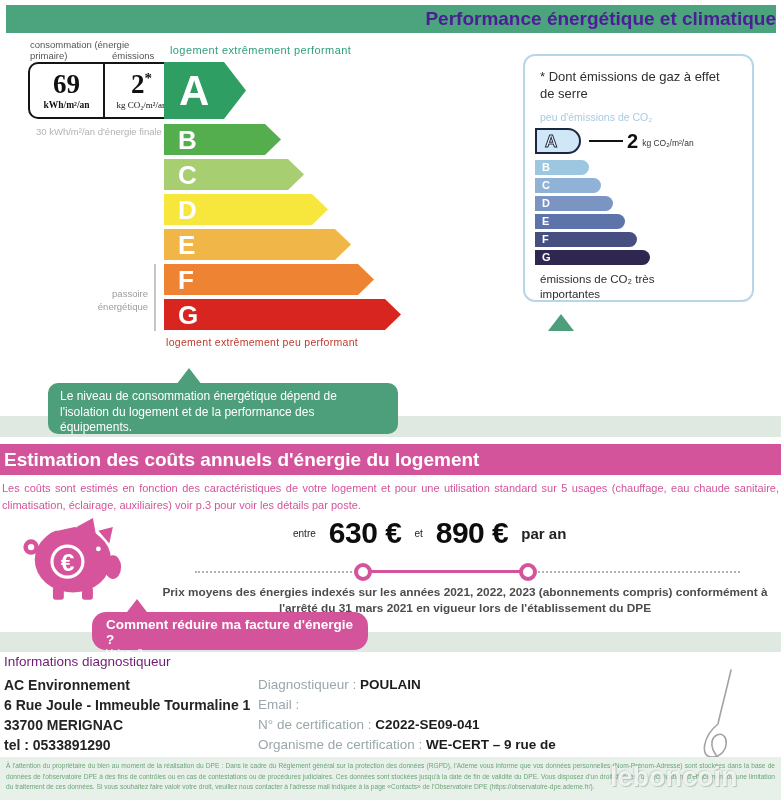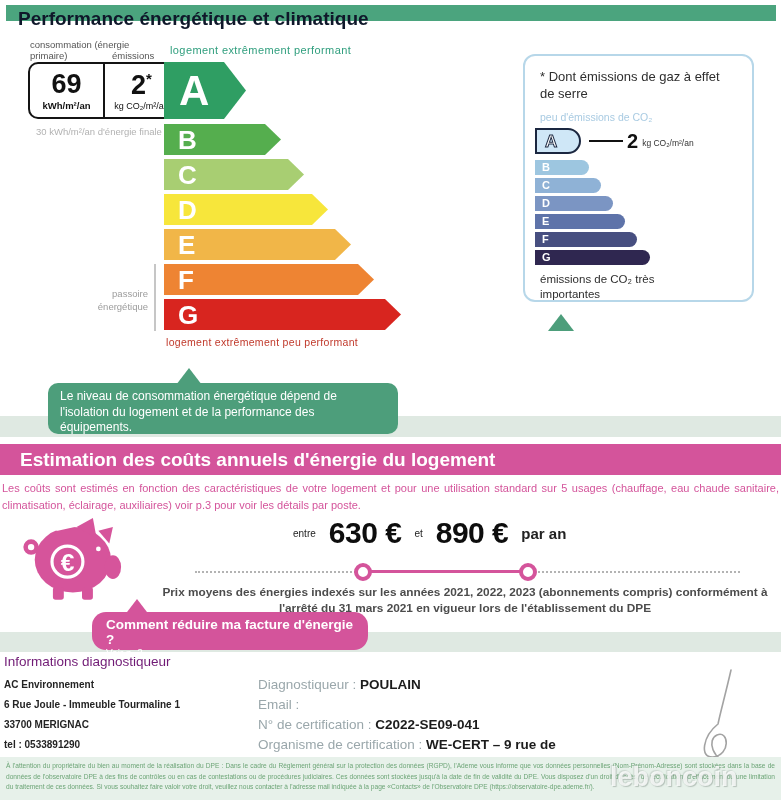--- a/index.html
+++ b/index.html
@@ -1,30 +1,30 @@
 <!DOCTYPE html>
 <html><head>
 <meta charset="utf-8">
 <style>
   html,body{margin:0;padding:0;background:#fff;}
   #page{position:relative;width:781px;height:800px;overflow:hidden;background:#fff;
         font-family:"Liberation Sans",sans-serif;}
   .abs{position:absolute;}
 
   
-  .header-bar{left:6px;top:5px;width:770px;height:16px;background:#4ba47e;color:#0f172a;
-    font-weight:bold;font-size:19px;line-height:28px;padding-left:12px;box-sizing:border-box;}
+  .header-bar{left:6px;top:5px;width:770px;height:28px;background:#4ba47e;color:#4c1d95;
+    font-weight:bold;font-size:19px;line-height:28px;padding-left:12px;box-sizing:border-box;text-align:right;}
   .col-label{font-size:9.5px;color:#555;text-align:left;line-height:1.2;}
   .lbl-conso{left:30px;top:39px;width:112px;}
   .lbl-emis{left:112px;top:50px;width:56px;}
   .best-label{left:170px;top:44px;font-size:11px;color:#2f9e7d;letter-spacing:.4px;}
   .worst-label{left:166px;top:336px;font-size:10.5px;color:#c0392b;letter-spacing:.3px;}
 
   .value-box{left:28px;top:62px;width:152px;height:57px;border:2.5px solid #141414;
-    border-radius:10px 0 0 10px;background:#fff;display:flex;box-sizing:border-box;}
+    border-radius:10px 0 0 10px;background:#fff;display:flex;box-sizing:border-box;font-family:Liberation Serif, serif;}
   .vb-col{flex:1;display:flex;flex-direction:column;align-items:center;justify-content:center;}
   .vb-col:first-child{border-right:2px solid #141414;}
   .vb-num{font-size:27px;font-weight:bold;color:#111;line-height:1;}
   .vb-num sup{font-size:15px;}
   .vb-unit{font-size:9.5px;font-weight:bold;color:#111;margin-top:2px;white-space:nowrap;}
 
   .energy-scale{left:164px;top:62px;width:260px;height:270px;}
   .ebar{position:absolute;left:0;display:flex;align-items:center;color:#fff;font-weight:bold;}
   .ebar span{padding-left:14px;font-size:26px;line-height:1;}
   .ebar-a span{padding-left:15px;font-size:42px;}
@@ -58,21 +58,21 @@
   .gbar-a{border:2.5px solid #1b2740;}
   .gbar-a span{padding-left:8px;font-size:17px;color:#fff;-webkit-text-stroke:1px #1b2740;}
   .ges-value{left:64px;top:72px;height:26px;display:flex;align-items:center;gap:4px;position:absolute;}
   .ges-dash{width:34px;height:2.5px;background:#111;}
   .ges-num{font-size:20px;font-weight:bold;color:#111;line-height:1;}
   .ges-unit{font-size:8.5px;color:#333;margin-top:4px;}
   .ges-high{left:15px;top:216px;font-size:11.5px;color:#2e2e2e;line-height:1.3;}
 
   
   .pink-bar{left:0;top:444px;width:781px;height:31px;background:#d4549b;color:#fff;
-    font-weight:bold;font-size:19px;line-height:31px;padding-left:20px;box-sizing:border-box;}
+    font-weight:bold;font-size:19px;line-height:31px;padding-left:4px;box-sizing:border-box;}
   .cost-desc{left:2px;top:480px;width:777px;font-size:11px;color:#d4549b;
     text-align:justify;line-height:1.5;}
   .pig{left:22px;top:512px;}
   .price-row{left:293px;top:512px;height:42px;display:flex;align-items:center;gap:13px;}
   .pr-small{font-size:10px;color:#222;}
   .pr-bold{font-size:15px;color:#222;font-weight:bold;}
   .pr-big{font-size:30px;font-weight:bold;color:#0d0d0d;letter-spacing:-.5px;}
   .dotline{left:195px;top:571px;width:545px;border-top:2px dotted #b3b3b3;}
   .solidline{left:362px;top:570px;width:168px;height:3px;background:#d4549b;}
   .knob{width:10px;height:10px;border:4px solid #d4549b;border-radius:50%;background:#fff;}
@@ -80,21 +80,21 @@
   .price-note{left:155px;top:585px;width:620px;text-align:center;font-size:11.8px;
     color:#4c4c4c;font-weight:bold;line-height:1.35;}
   .tip-bubble{left:92px;top:612px;width:276px;height:38px;background:#d4549b;border-radius:14px;
     color:#fff;padding:5px 14px;box-sizing:border-box;z-index:3;}
   .tip-title{font-size:13.5px;font-weight:bold;}
   .tip-sub{font-size:10px;margin-top:1px;}
   .tri-pink{left:124px;top:599px;border-bottom-color:#d4549b;z-index:3;}
 
   
   .diag-title{left:4px;top:654px;font-size:13.5px;color:#701a75;}
-  .diag-left{left:4px;top:675px;font-size:10px;color:#242424;line-height:20px;font-weight:bold;}
+  .diag-left{left:4px;top:675px;font-size:14px;color:#242424;line-height:20px;font-weight:bold;}
   .diag-right{left:258px;top:675px;width:345px;font-size:13.5px;line-height:20px;}
   .lab{color:#9aa7ab;} .val{color:#1c1c1c;font-weight:bold;}
 
   
   .footer{left:0;top:757px;width:781px;height:43px;background:#e7f1ea;box-sizing:border-box;
     padding:4px 6px;font-size:6.6px;color:#6da577;line-height:1.6;text-align:justify;}
   .lbc{left:610px;top:762px;font-size:27px;font-weight:bold;color:rgba(255,255,255,.8);
     text-shadow:1px 1px 1px rgba(140,155,145,.55),-1px -1px 1px rgba(140,155,145,.3);z-index:4;}
   .signature{left:688px;top:666px;}
 </style>

